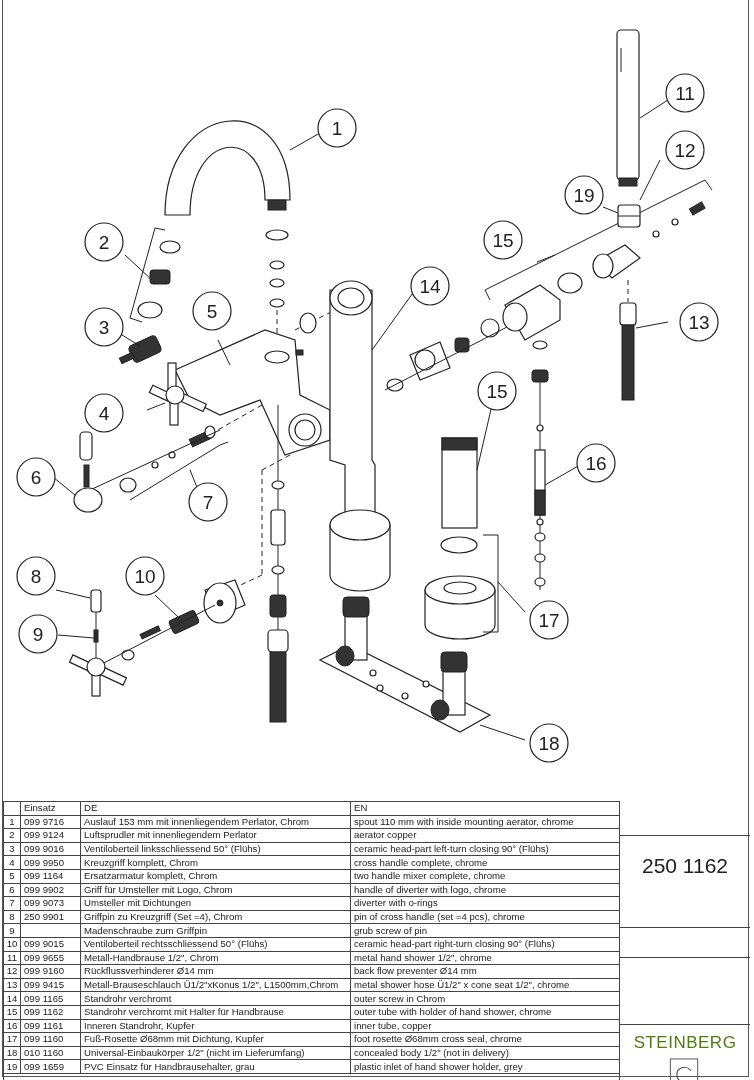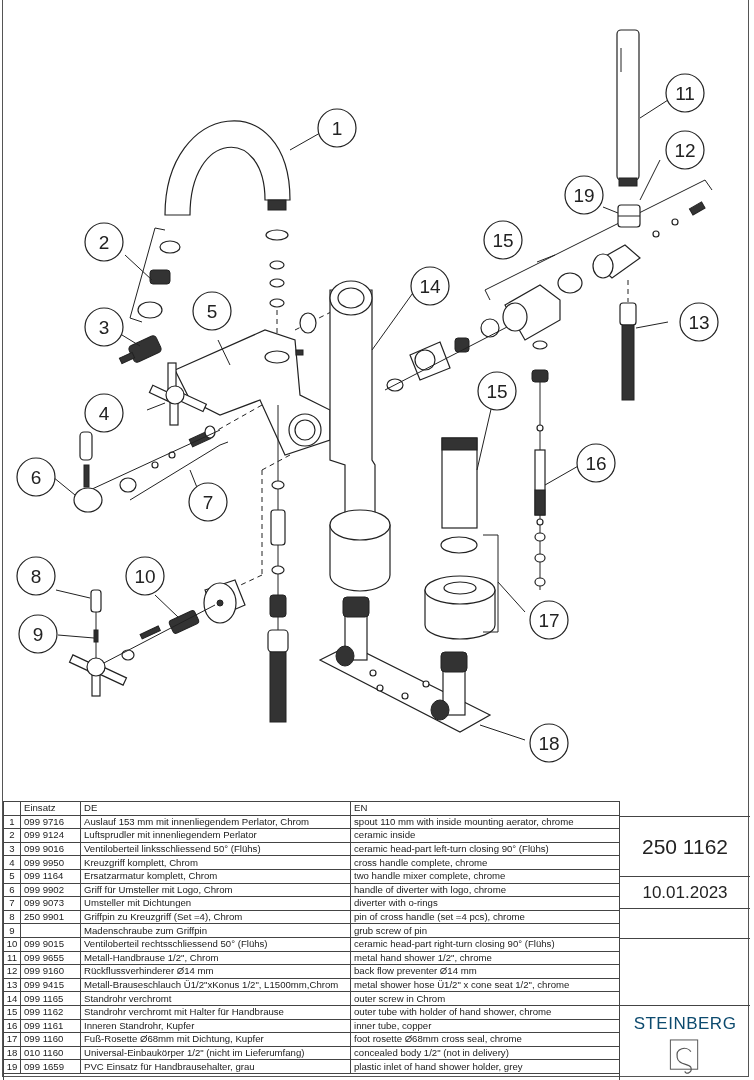--- a/index.html
+++ b/index.html
@@ -15,27 +15,27 @@
   .callout text { font-family:"Liberation Sans", sans-serif; font-size:19px; fill:#222; text-anchor:middle; dominant-baseline:central; }
 
   #parts-table { position:absolute; left:3px; top:801px; width:616px; border-collapse:collapse; font-size:9.6px; table-layout:fixed; }
   #parts-table td, #parts-table th { border:1px solid #444; padding:0 3px; height:12.6px; line-height:12px; white-space:nowrap; overflow:hidden; font-weight:normal; text-align:left; }
   #parts-table th { height:12.6px; }
   #parts-table td.pos { text-align:center; padding:0; }
   col.c-pos { width:17px; } col.c-no { width:60px; } col.c-de { width:270px; } col.c-en { width:269px; }
   #parts-table tr.blank td { height:12px; }
 
   #titleblock { position:absolute; left:619px; top:816px; width:130px; height:261px; border-left:1px solid #444; box-sizing:border-box; }
-  .tb-cell { position:absolute; left:0; width:130px; border-top:1px solid #444; box-sizing:border-box; display:flex; align-items:center; justify-content:center; }
+  .tb-cell { position:absolute; left:0; width:130px; border-top:1px solid #444; box-sizing:border-box; display:flex; align-items:center; justify-content:center;margin-top:19px; }
   #tb-number { top:0; height:60px; font-size:21px; }
   #tb-date { top:60px; height:32px; font-size:17px; }
   #tb-empty1 { top:92px; height:30px; }
   #tb-empty2 { top:122px; height:67px; }
   #tb-brand { top:189px; height:72px; flex-direction:column; justify-content:flex-start; padding-top:8px; }
-  #brand-name { font-size:17px; color:#0c4a6e; letter-spacing:0.5px; }
+  #brand-name { font-size:17px; color:#4d7c0f; letter-spacing:0.5px; }
   #brand-logo { margin-top:4px; }
 </style>
 </head>
 <body>
 
 <div id="frame"></div>
 
 <div id="drawing">
 <svg viewBox="0 0 754 800" xmlns="http://www.w3.org/2000/svg">
 
@@ -342,21 +342,21 @@
       <tr>
         <td class="pos">1</td>
         <td>099 9716</td>
         <td>Auslauf 153 mm mit innenliegendem Perlator, Chrom</td>
         <td>spout 110 mm with inside mounting aerator, chrome</td>
       </tr>
       <tr>
         <td class="pos">2</td>
         <td>099 9124</td>
         <td>Luftsprudler mit innenliegendem Perlator</td>
-        <td>ceramic inside</td>
+        <td>aerator copper</td>
       </tr>
       <tr>
         <td class="pos">3</td>
         <td>099 9016</td>
         <td>Ventiloberteil linksschliessend 50° (Flühs)</td>
         <td>ceramic head-part left-turn closing 90° (Flühs)</td>
       </tr>
       <tr>
         <td class="pos">4</td>
         <td>099 9950</td>
@@ -454,21 +454,20 @@
         <td>plastic inlet of hand shower holder, grey</td>
       </tr>
       <tr class="blank">
         <td colspan="4"></td>
       </tr>
     </tbody>
 </table>
 
 <div id="titleblock">
   <div class="tb-cell" id="tb-number">250 1162</div>
-  <div class="tb-cell" id="tb-date">10.01.2023</div>
   <div class="tb-cell" id="tb-empty1"></div>
   <div class="tb-cell" id="tb-empty2"></div>
   <div class="tb-cell" id="tb-brand">
     <div id="brand-name">STEINBERG</div>
     <svg id="brand-logo" width="40" height="40" viewBox="0 0 40 40">
       <rect x="5" y="2" width="28" height="30" fill="none" stroke="#555" stroke-width="1"></rect>
       <path d="M26 14 C22 8, 10 10, 12 20 C13 28, 24 26, 26 30 C28 36, 20 38, 20 34" fill="none" stroke="#555" stroke-width="1.2"></path>
     </svg>
   </div>
 </div>

